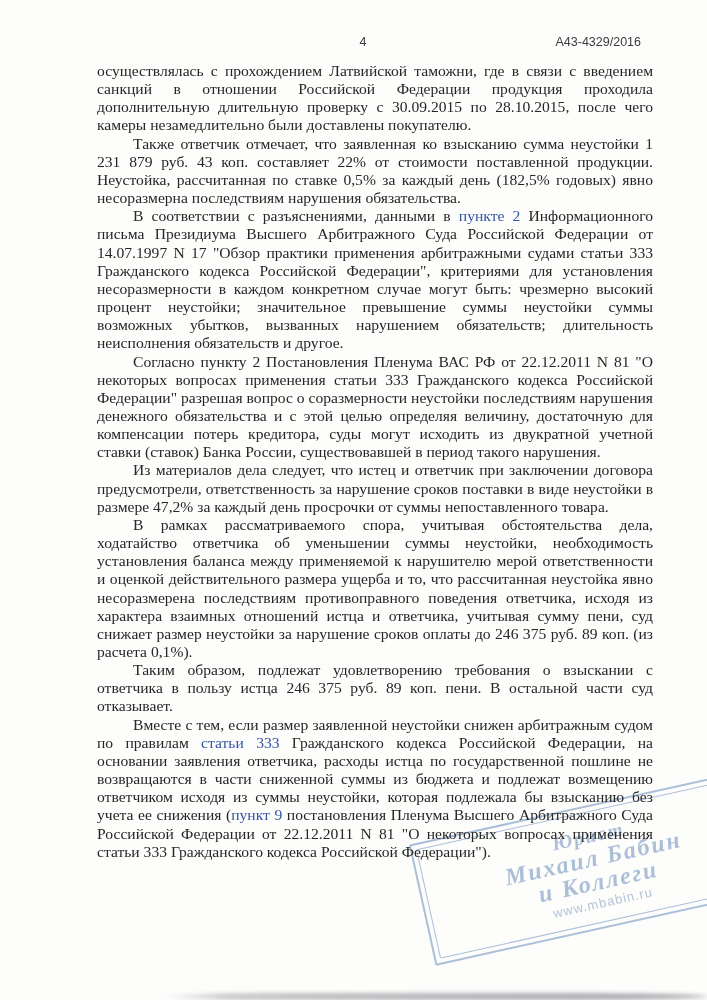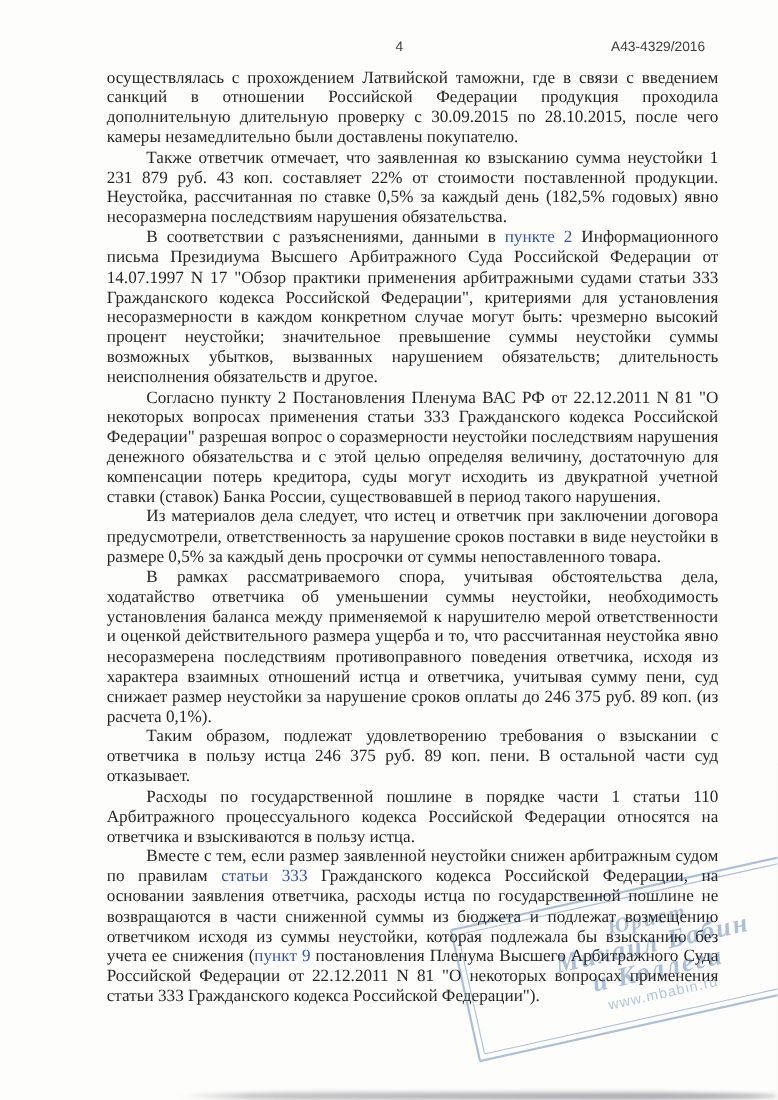--- a/index.html
+++ b/index.html
@@ -100,22 +100,21 @@
       <div class="stamp-line3">и Коллеги</div>
       <div class="stamp-url">www.mbabin.ru</div>
     </div>
   </div>
 
   <div class="doc-body">
       <p class="no-indent">осуществлялась с прохождением Латвийской таможни, где в связи с введением санкций в отношении Российской Федерации продукция проходила дополнительную длительную проверку с 30.09.2015 по 28.10.2015, после чего камеры незамедлительно были доставлены покупателю.</p>
       <p>Также ответчик отмечает, что заявленная ко взысканию сумма неустойки 1 231 879 руб. 43 коп. составляет 22% от стоимости поставленной продукции. Неустойка, рассчитанная по ставке 0,5% за каждый день (182,5% годовых) явно несоразмерна последствиям нарушения обязательства.</p>
       <p>В соответствии с разъяснениями, данными в <span class="ref-link">пункте 2</span> Информационного письма Президиума Высшего Арбитражного Суда Российской Федерации от 14.07.1997 N 17 "Обзор практики применения арбитражными судами статьи 333 Гражданского кодекса Российской Федерации", критериями для установления несоразмерности в каждом конкретном случае могут быть: чрезмерно высокий процент неустойки; значительное превышение суммы неустойки суммы возможных убытков, вызванных нарушением обязательств; длительность неисполнения обязательств и другое.</p>
       <p>Согласно пункту 2 Постановления Пленума ВАС РФ от 22.12.2011 N 81 "О некоторых вопросах применения статьи 333 Гражданского кодекса Российской Федерации" разрешая вопрос о соразмерности неустойки последствиям нарушения денежного обязательства и с этой целью определяя величину, достаточную для компенсации потерь кредитора, суды могут исходить из двукратной учетной ставки (ставок) Банка России, существовавшей в период такого нарушения.</p>
-      <p>Из материалов дела следует, что истец и ответчик при заключении договора предусмотрели, ответственность за нарушение сроков поставки в виде неустойки в размере 0,5% за каждый день просрочки от суммы непоставленного товара.</p>
+      <p>Из материалов дела следует, что истец и ответчик при заключении договора предусмотрели, ответственность за нарушение сроков поставки в виде неустойки в размере 47,2% за каждый день просрочки от суммы непоставленного товара.</p>
       <p>В рамках рассматриваемого спора, учитывая обстоятельства дела, ходатайство ответчика об уменьшении суммы неустойки, необходимость установления баланса между применяемой к нарушителю мерой ответственности и оценкой действительного размера ущерба и то, что рассчитанная неустойка явно несоразмерена последствиям противоправного поведения ответчика, исходя из характера взаимных отношений истца и ответчика, учитывая сумму пени, суд снижает размер неустойки за нарушение сроков оплаты до 246 375 руб. 89 коп. (из расчета 0,1%).</p>
       <p>Таким образом, подлежат удовлетворению требования о взыскании с ответчика в пользу истца 246 375 руб. 89 коп. пени. В остальной части суд отказывает.</p>
-      <p>Расходы по государственной пошлине в порядке части 1 статьи 110 Арбитражного процессуального кодекса Российской Федерации относятся на ответчика и взыскиваются в пользу истца.</p>
       <p>Вместе с тем, если размер заявленной неустойки снижен арбитражным судом по правилам <span class="ref-link">статьи 333</span> Гражданского кодекса Российской Федерации, на основании заявления ответчика, расходы истца по государственной пошлине не возвращаются в части сниженной суммы из бюджета и подлежат возмещению ответчиком исходя из суммы неустойки, которая подлежала бы взысканию без учета ее снижения (<span class="ref-link">пункт 9</span> постановления Пленума Высшего Арбитражного Суда Российской Федерации от 22.12.2011 N 81 "О некоторых вопросах применения статьи 333 Гражданского кодекса Российской Федерации").</p>
     </div>
 
   <div class="scan-smudge"></div>
 
 </div>
 
 </body></html>

